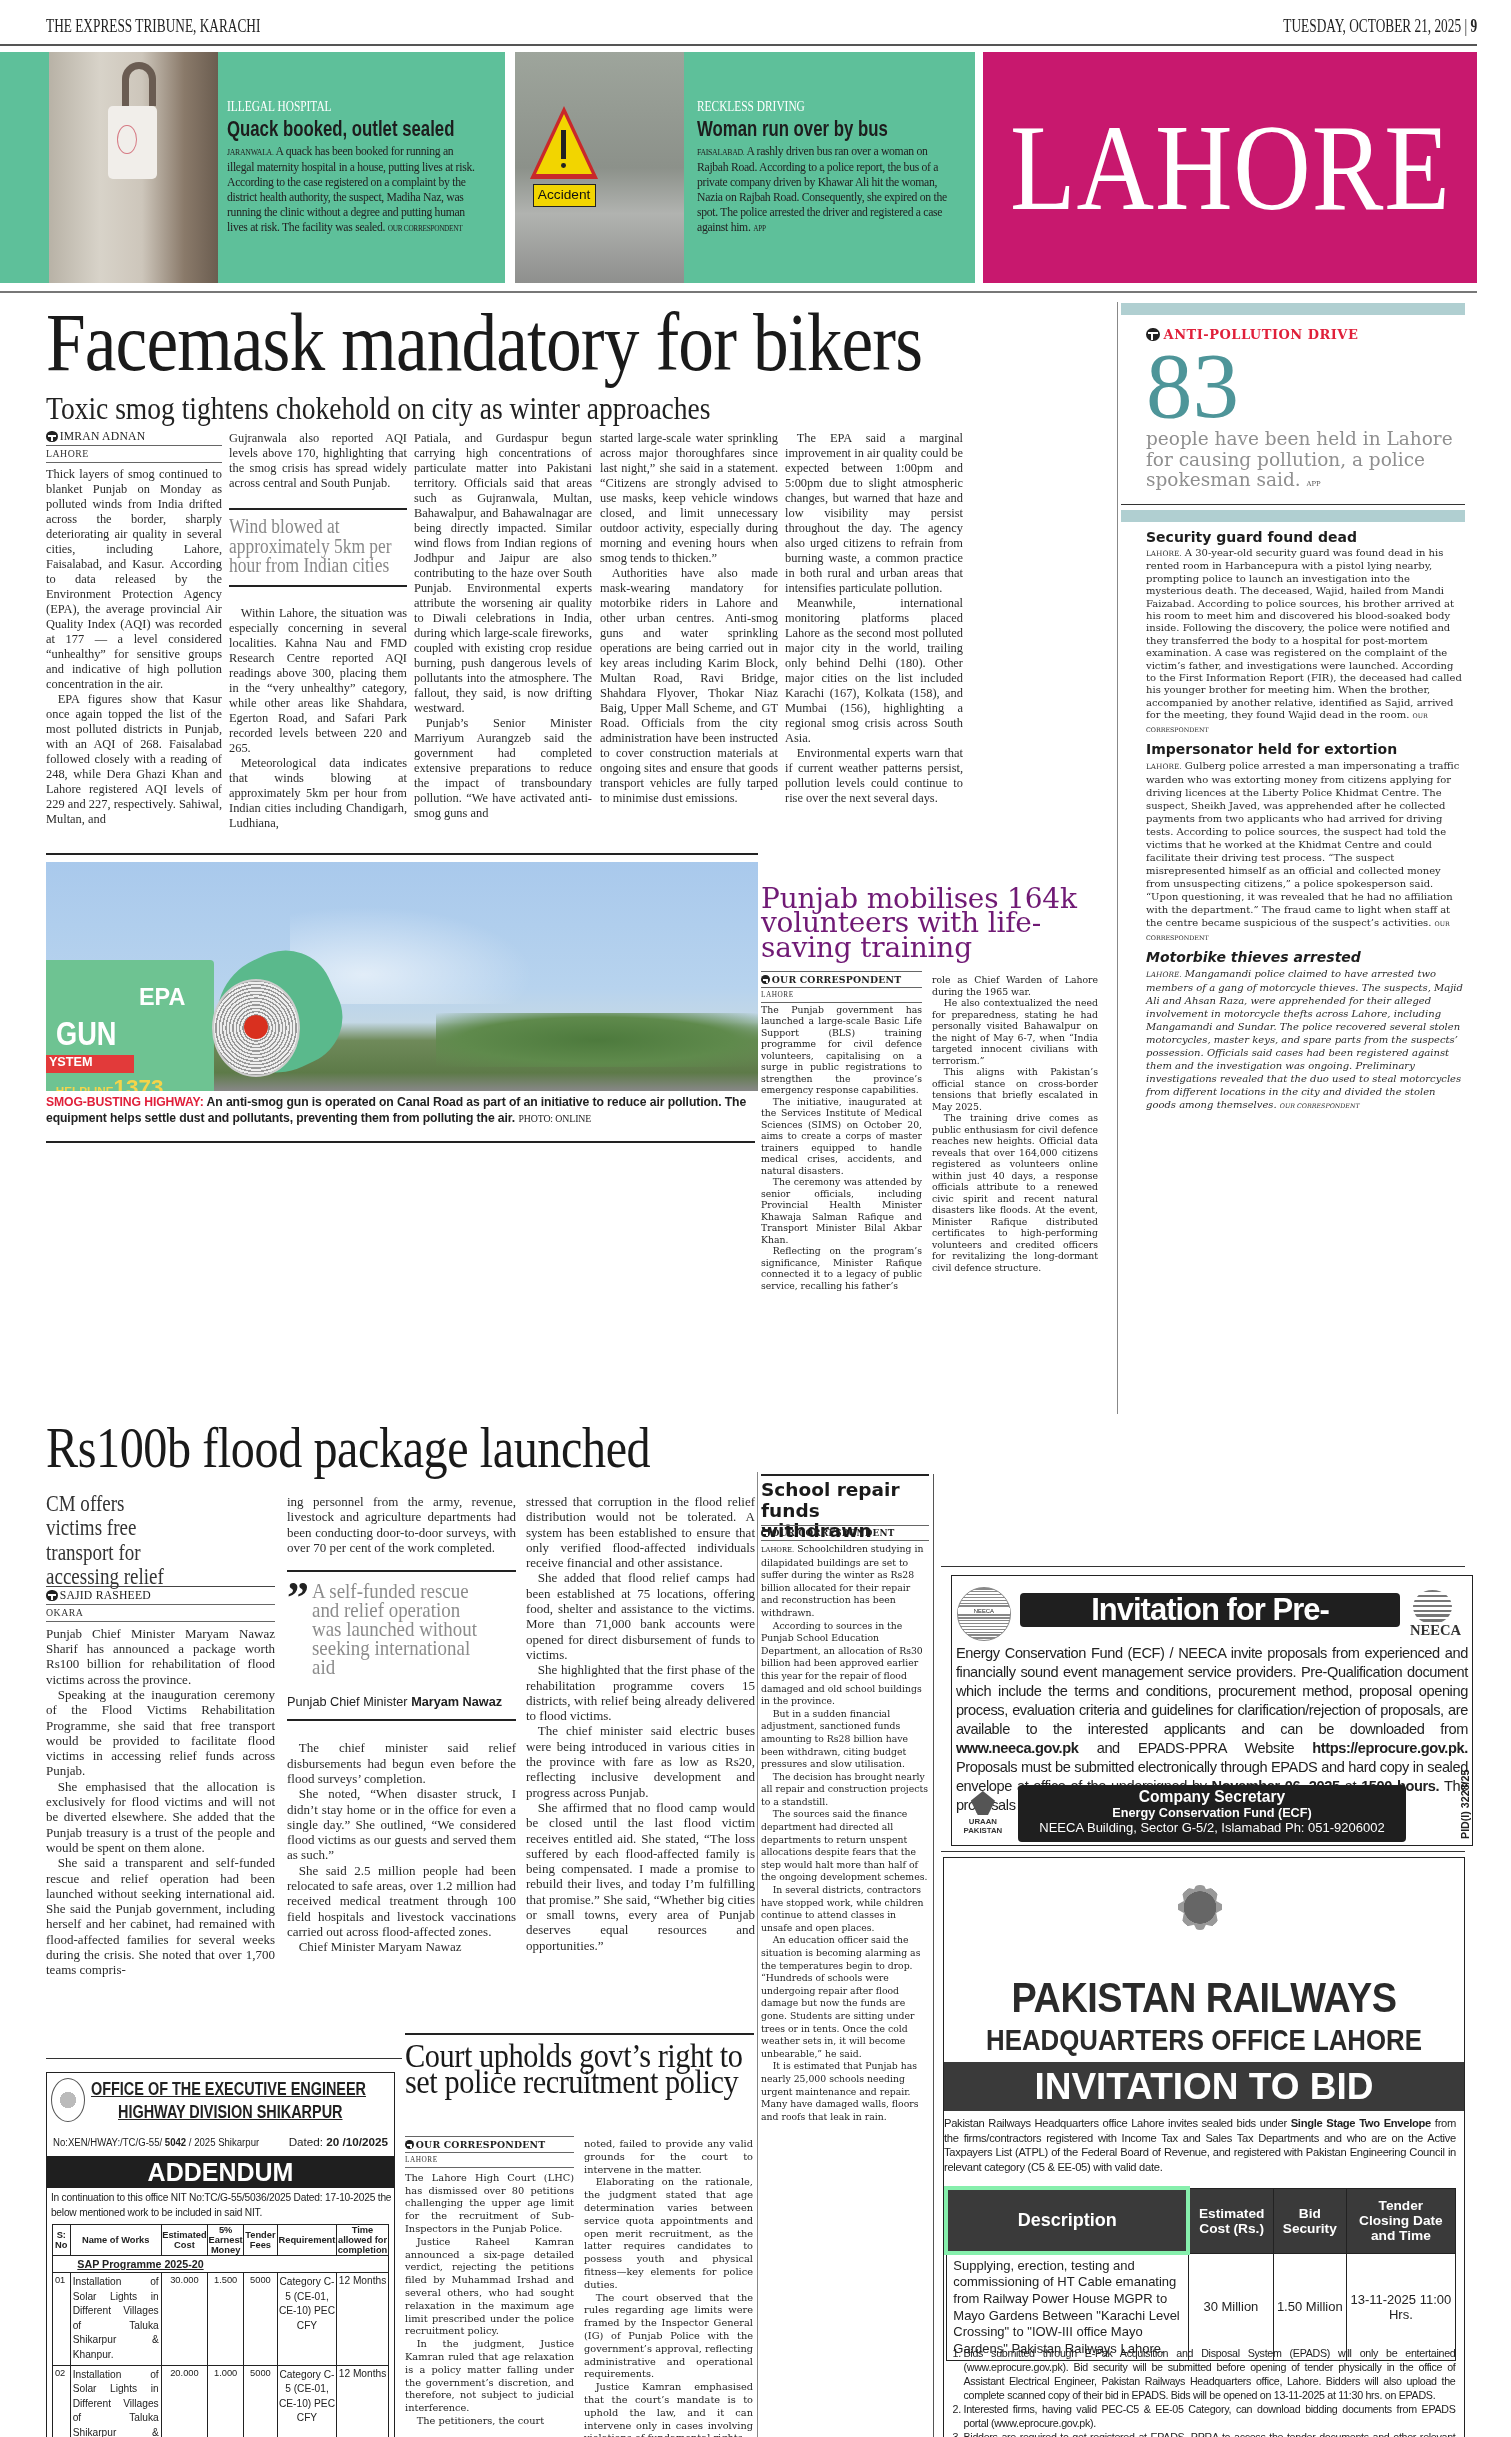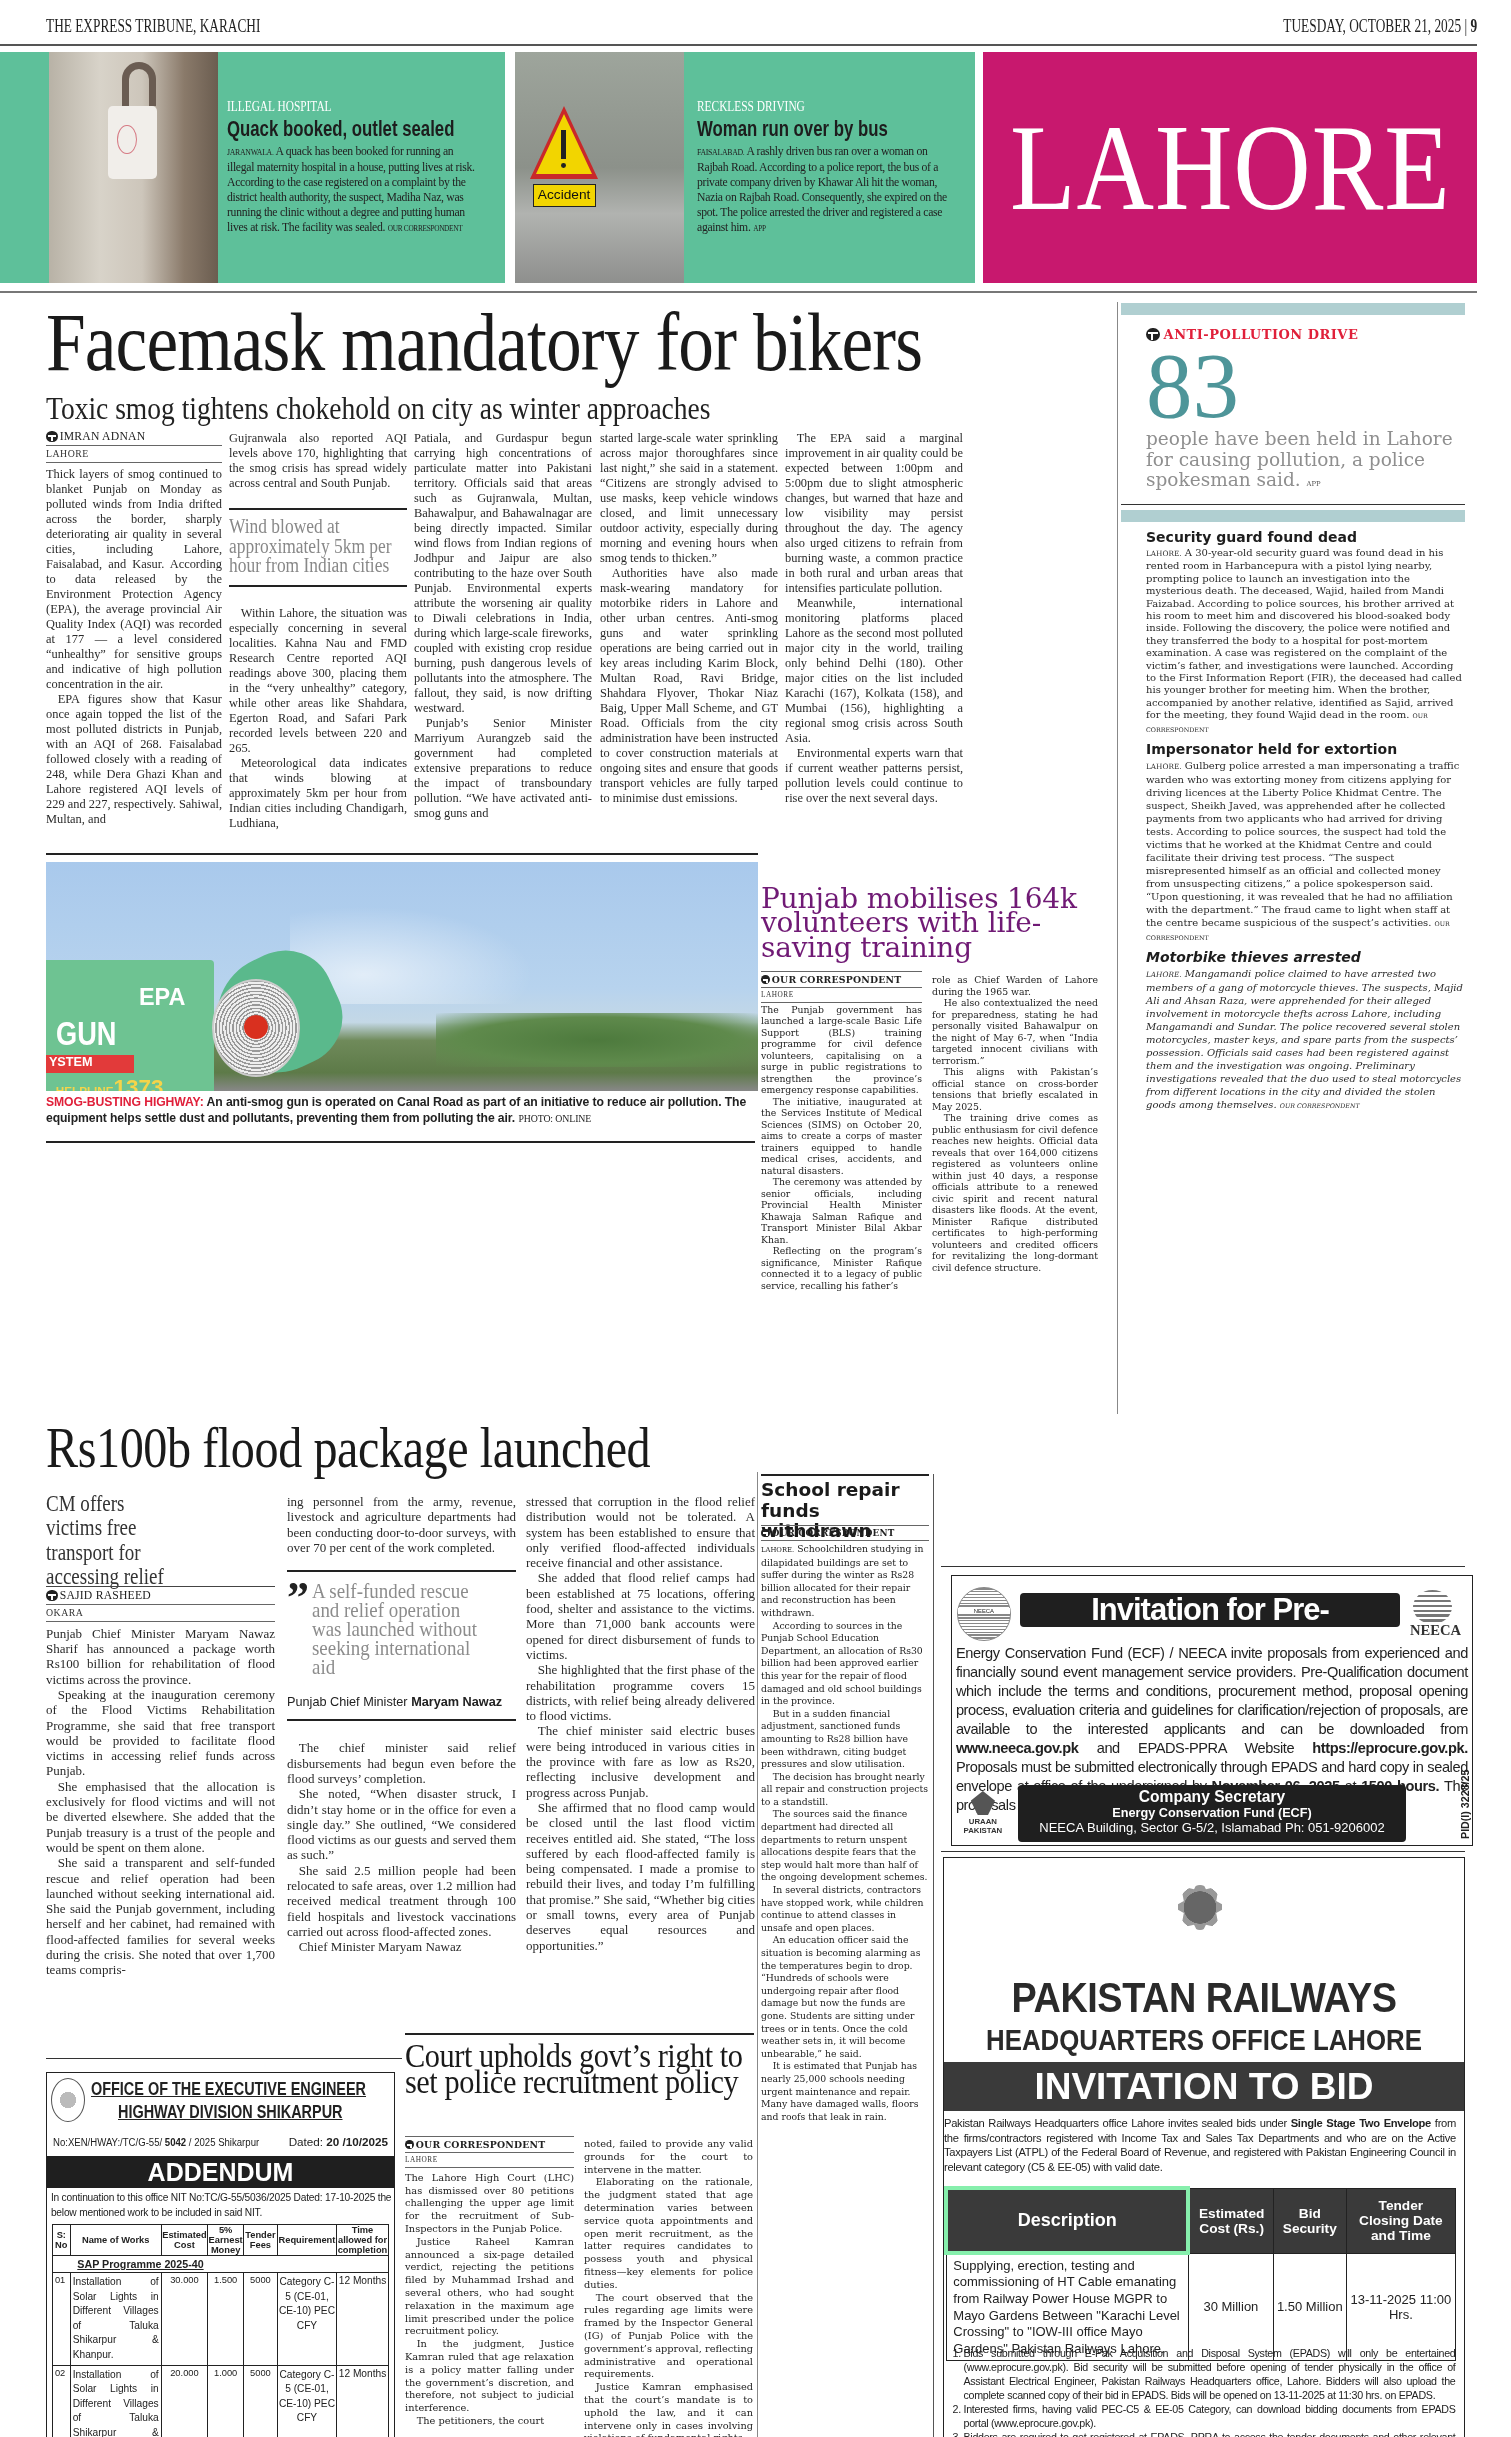--- a/index.html
+++ b/index.html
@@ -337,21 +337,21 @@
         <tr style="font-weight:bold; text-align:center;">
       <td style="border:1px solid #222; width:16.6px; padding:2px;">S: No</td>
       <td style="border:1px solid #222; width:89px;">Name of Works</td>
       <td style="border:1px solid #222; width:43px;">Estimated Cost</td>
       <td style="border:1px solid #222; width:35px;">5% Earnest Money</td>
       <td style="border:1px solid #222; width:33px;">Tender Fees</td>
       <td style="border:1px solid #222; width:58px;">Requirement</td>
       <td style="border:1px solid #222; width:48px;">Time allowed for completion</td>
     </tr>
     <tr>
-      <td colspan="7" style="padding:2px 0 2px 24.4px; font-weight:bold; text-decoration:underline; font-size:10.7px; border-left:none; border-right:none;">SAP Programme 2025-40</td>
+      <td colspan="7" style="padding:2px 0 2px 24.4px; font-weight:bold; text-decoration:underline; font-size:10.7px; border-left:none; border-right:none;">SAP Programme 2025-20</td>
     </tr>
     <tr style="vertical-align:top;">
       <td style="border:1px solid #222; padding:2px;">01</td>
       <td style="border:1px solid #222; padding:2px; text-align:justify; line-height:14.6px; font-size:10.2px;">Installation of Solar Lights in Different Villages of Taluka Shikarpur &amp; Khanpur.</td>
       <td style="border:1px solid #222; text-align:center; padding-top:2px;">30.000</td>
       <td style="border:1px solid #222; text-align:center; padding-top:2px;">1.500</td>
       <td style="border:1px solid #222; text-align:center; padding-top:2px;">5000</td>
       <td style="border:1px solid #222; text-align:center; padding-top:2px; line-height:14.6px; font-size:10.2px;">Category C-5 (CE-01, CE-10) PEC CFY</td>
       <td style="border:1px solid #222; text-align:center; padding-top:2px; font-size:10.2px;">12 Months</td>
     </tr>

